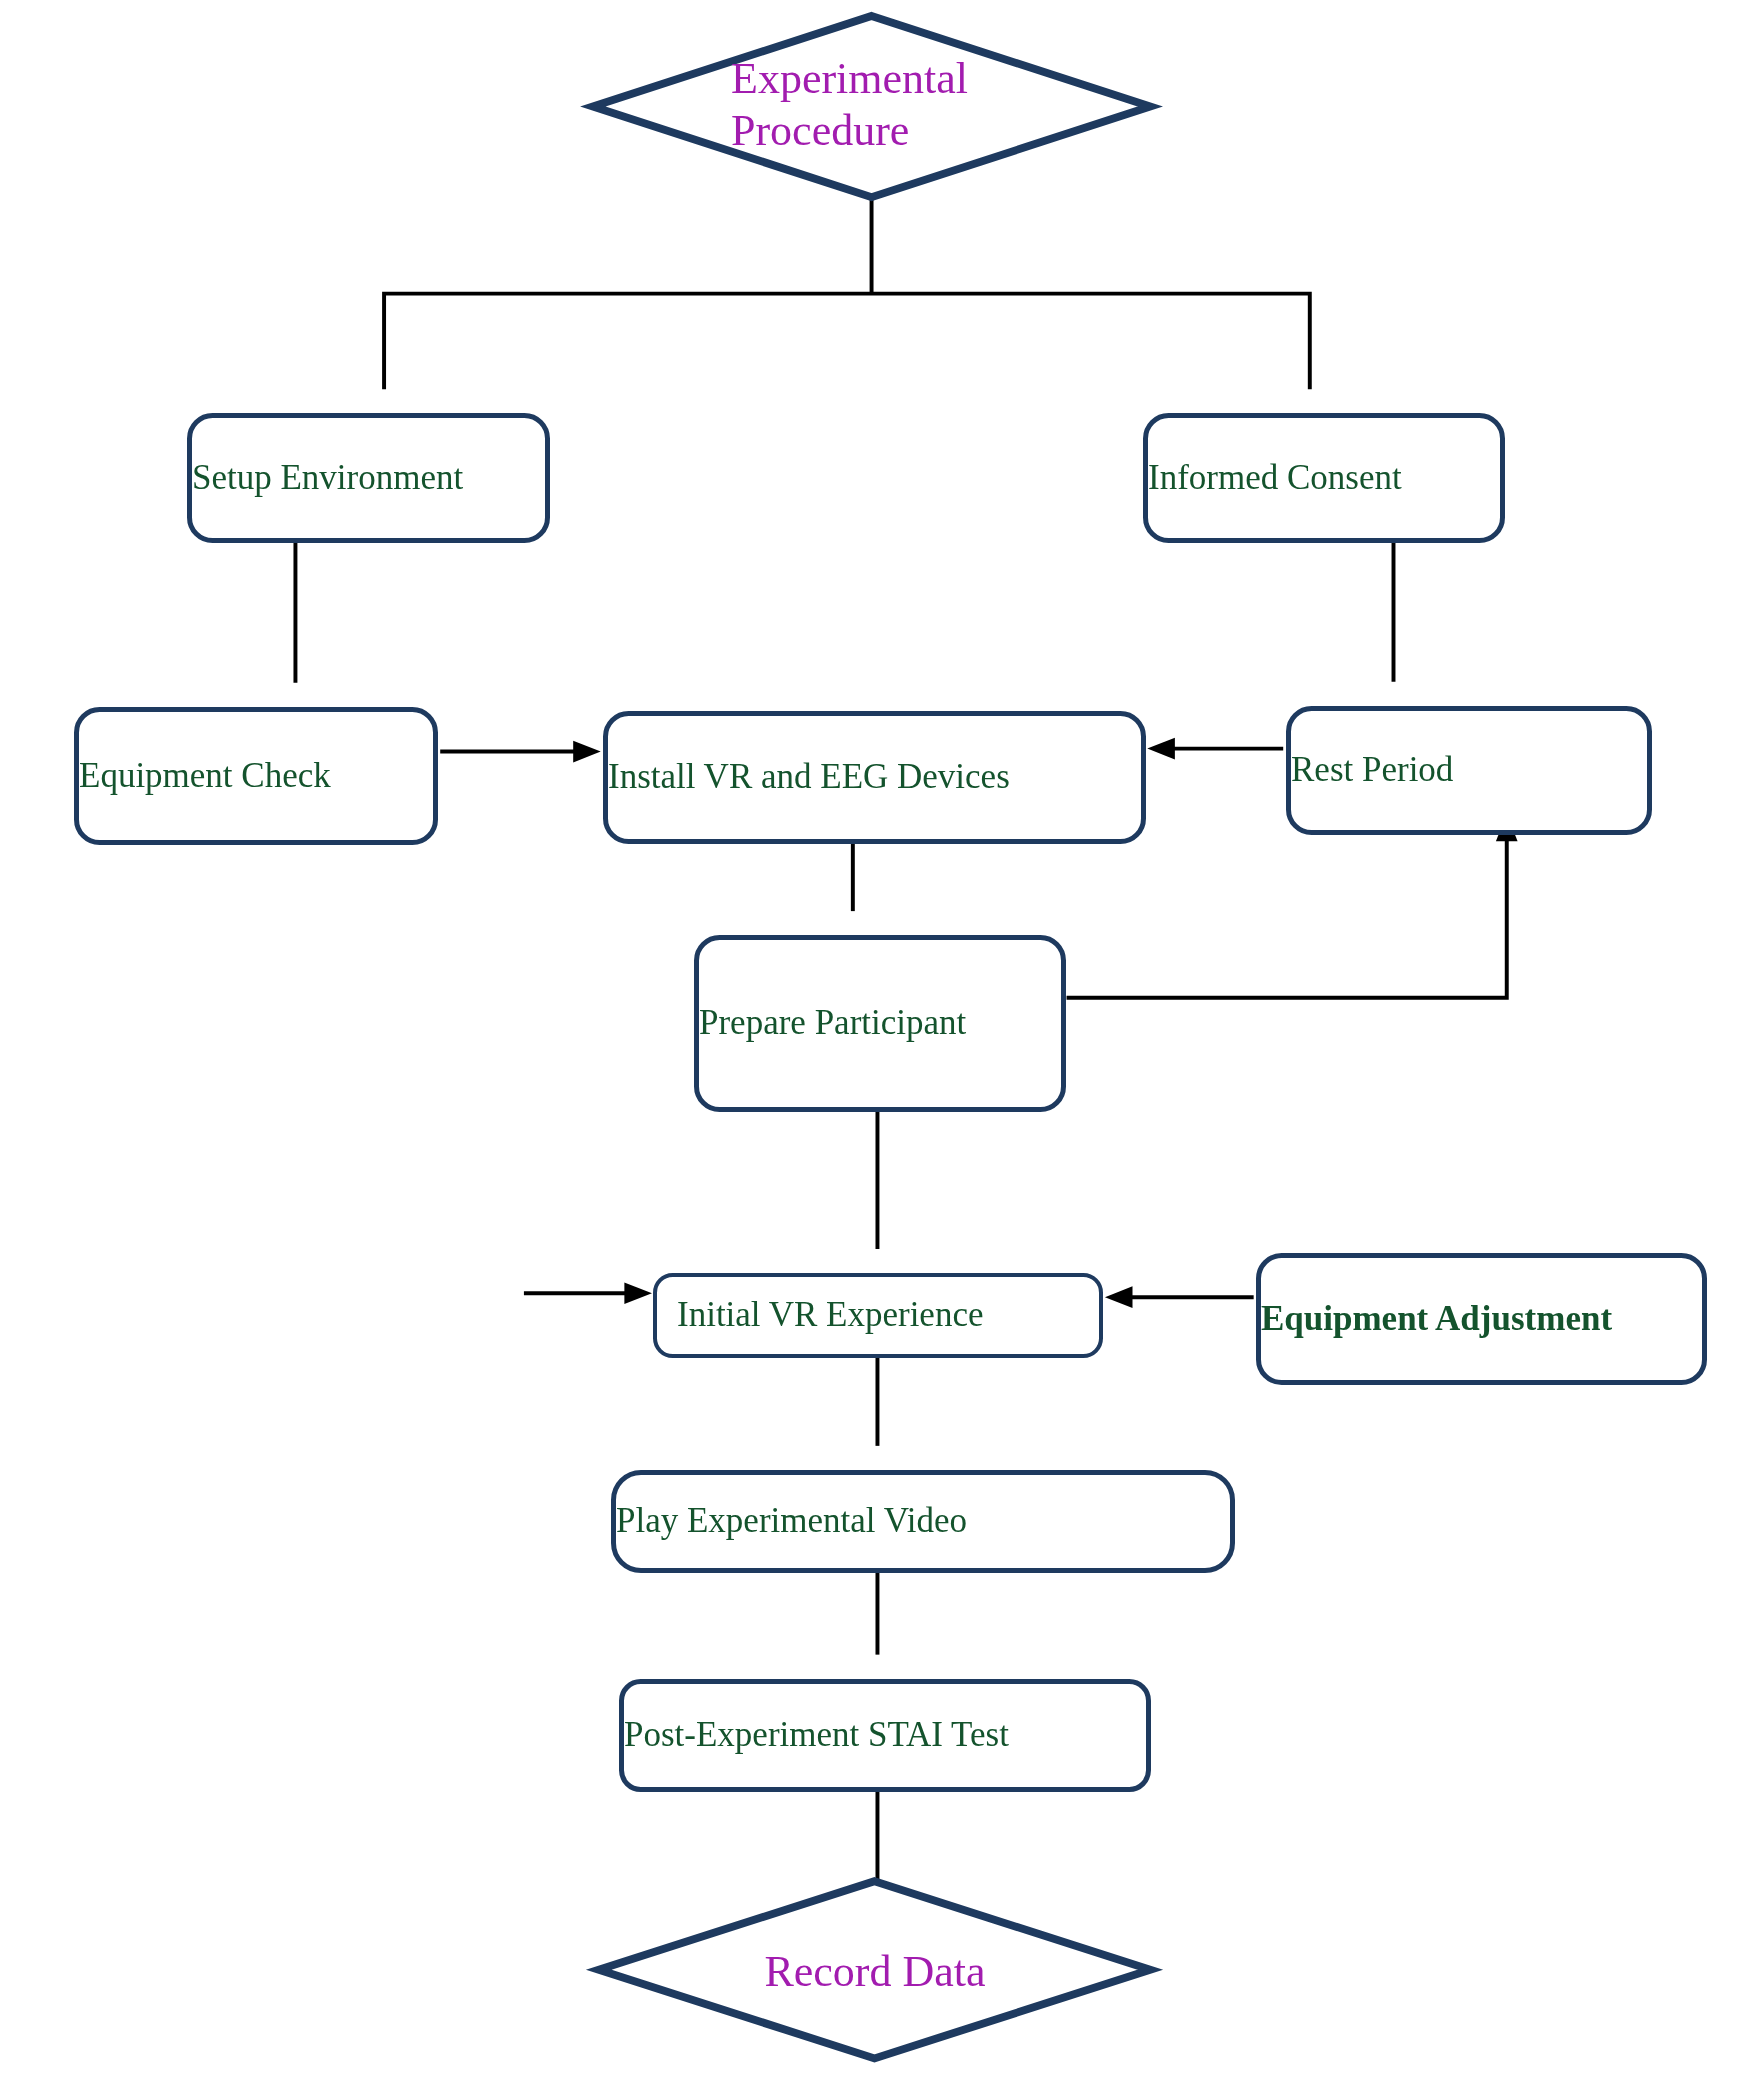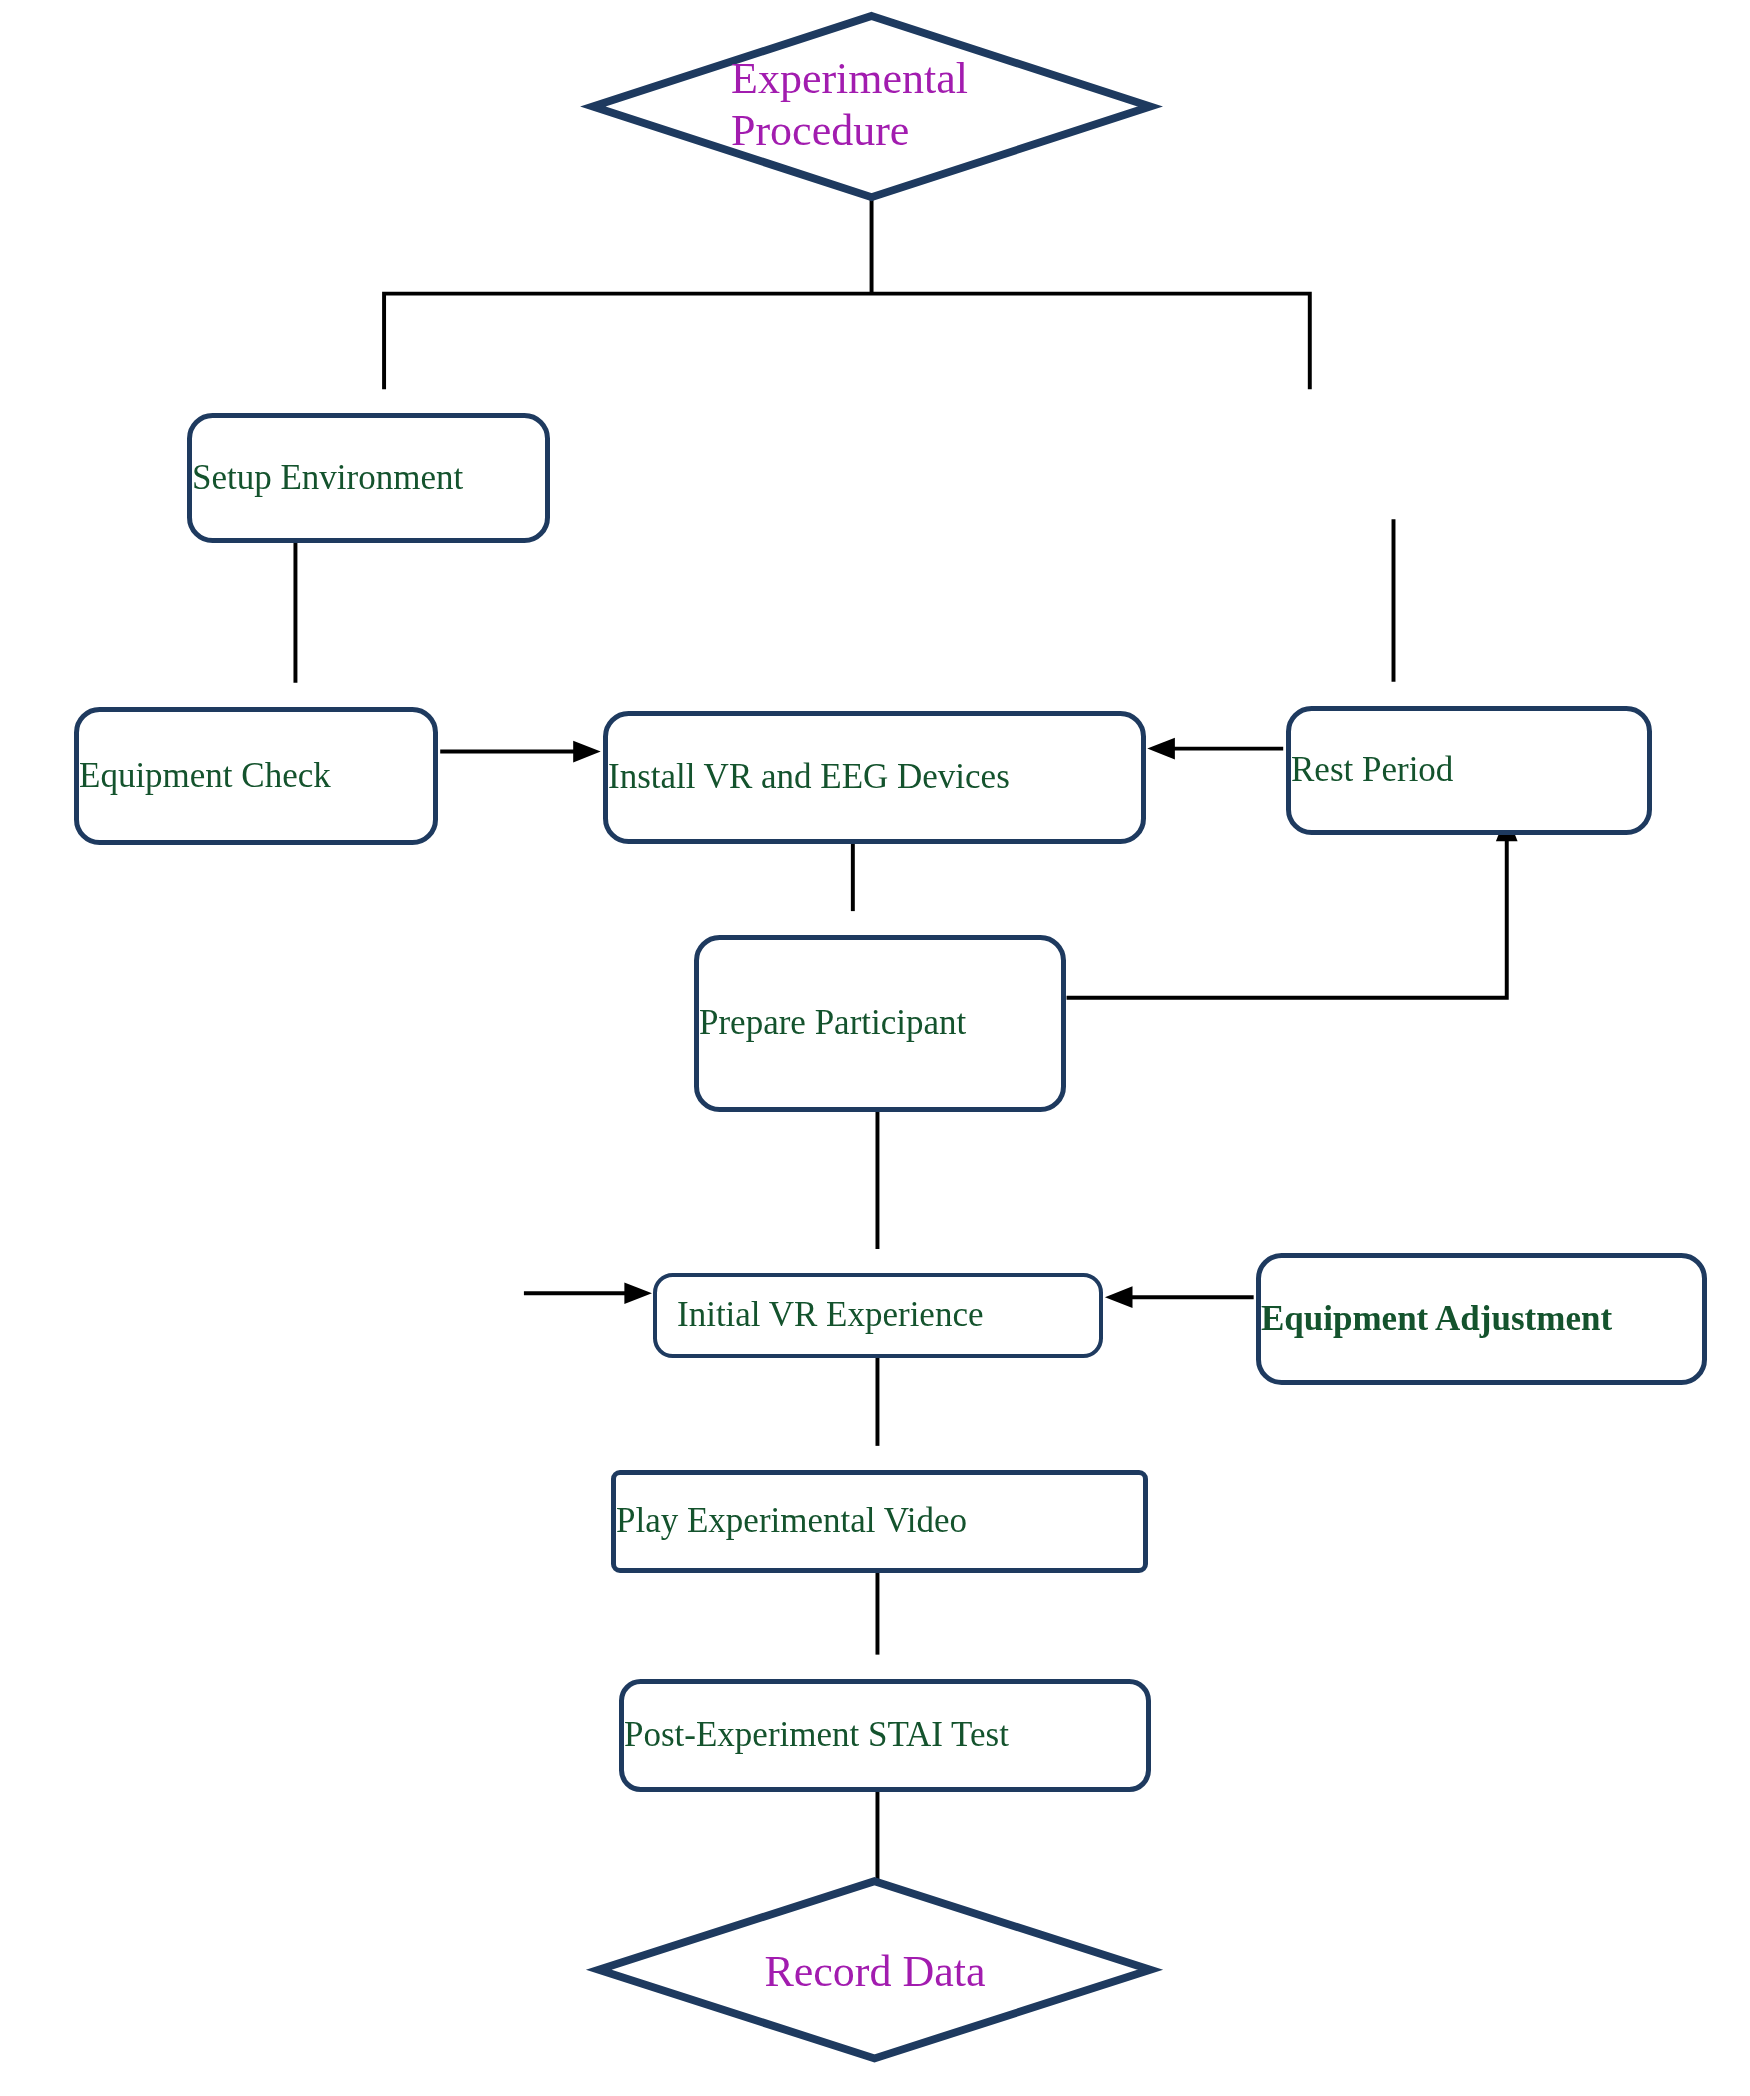--- a/index.html
+++ b/index.html
@@ -72,20 +72,23 @@
     <polygon points="888,1910 1168,2000 888,2090 608,2000" fill="#ffffff" stroke="#1e3a5f" stroke-width="8" stroke-linejoin="miter"></polygon>
   </svg>
 
   <div class="diamond-label top">Experimental Procedure</div>
   <div class="diamond-label bottom">Record Data</div>
 
   <div class="node" style="left:187px; top:389px; width:363px; height:130px;">
     <span>Setup Environment</span>
   </div>
 
+  <div class="node" style="left:1143px; top:389px; width:362px; height:130px;">
+    <span>Informed Consent</span>
+  </div>
 
   <div class="node" style="left:74px; top:683px; width:364px; height:138px;">
     <span>Equipment Check</span>
   </div>
 
   <div class="node" style="left:603px; top:687px; width:543px; height:133px;">
     <span>Install VR and EEG Devices</span>
   </div>
 
   <div class="node" style="left:1286px; top:682px; width:366px; height:129px;">
@@ -98,21 +101,21 @@
 
 
   <div class="node" style="left:653px; top:1249px; width:450px; height:85px; border-radius:19.7px; border-width:4.9px;padding-left:20px;">
     <span>Initial VR Experience</span>
   </div>
 
   <div class="node" style="left:1256px; top:1229px; width:451px; height:132px;font-weight:bold;">
     <span>Equipment Adjustment</span>
   </div>
 
-  <div class="node" style="left:611px; top:1446px; width:537px; height:103px; border-radius:9px;">
+  <div class="node" style="left:611px; top:1446px; width:624px; height:103px; border-radius:30px;">
     <span>Play Experimental Video</span>
   </div>
 
   <div class="node" style="left:619px; top:1655px; width:532px; height:113px; border-radius:21.7px;">
     <span>Post-Experiment STAI Test</span>
   </div>
 
 </div>
 
 

